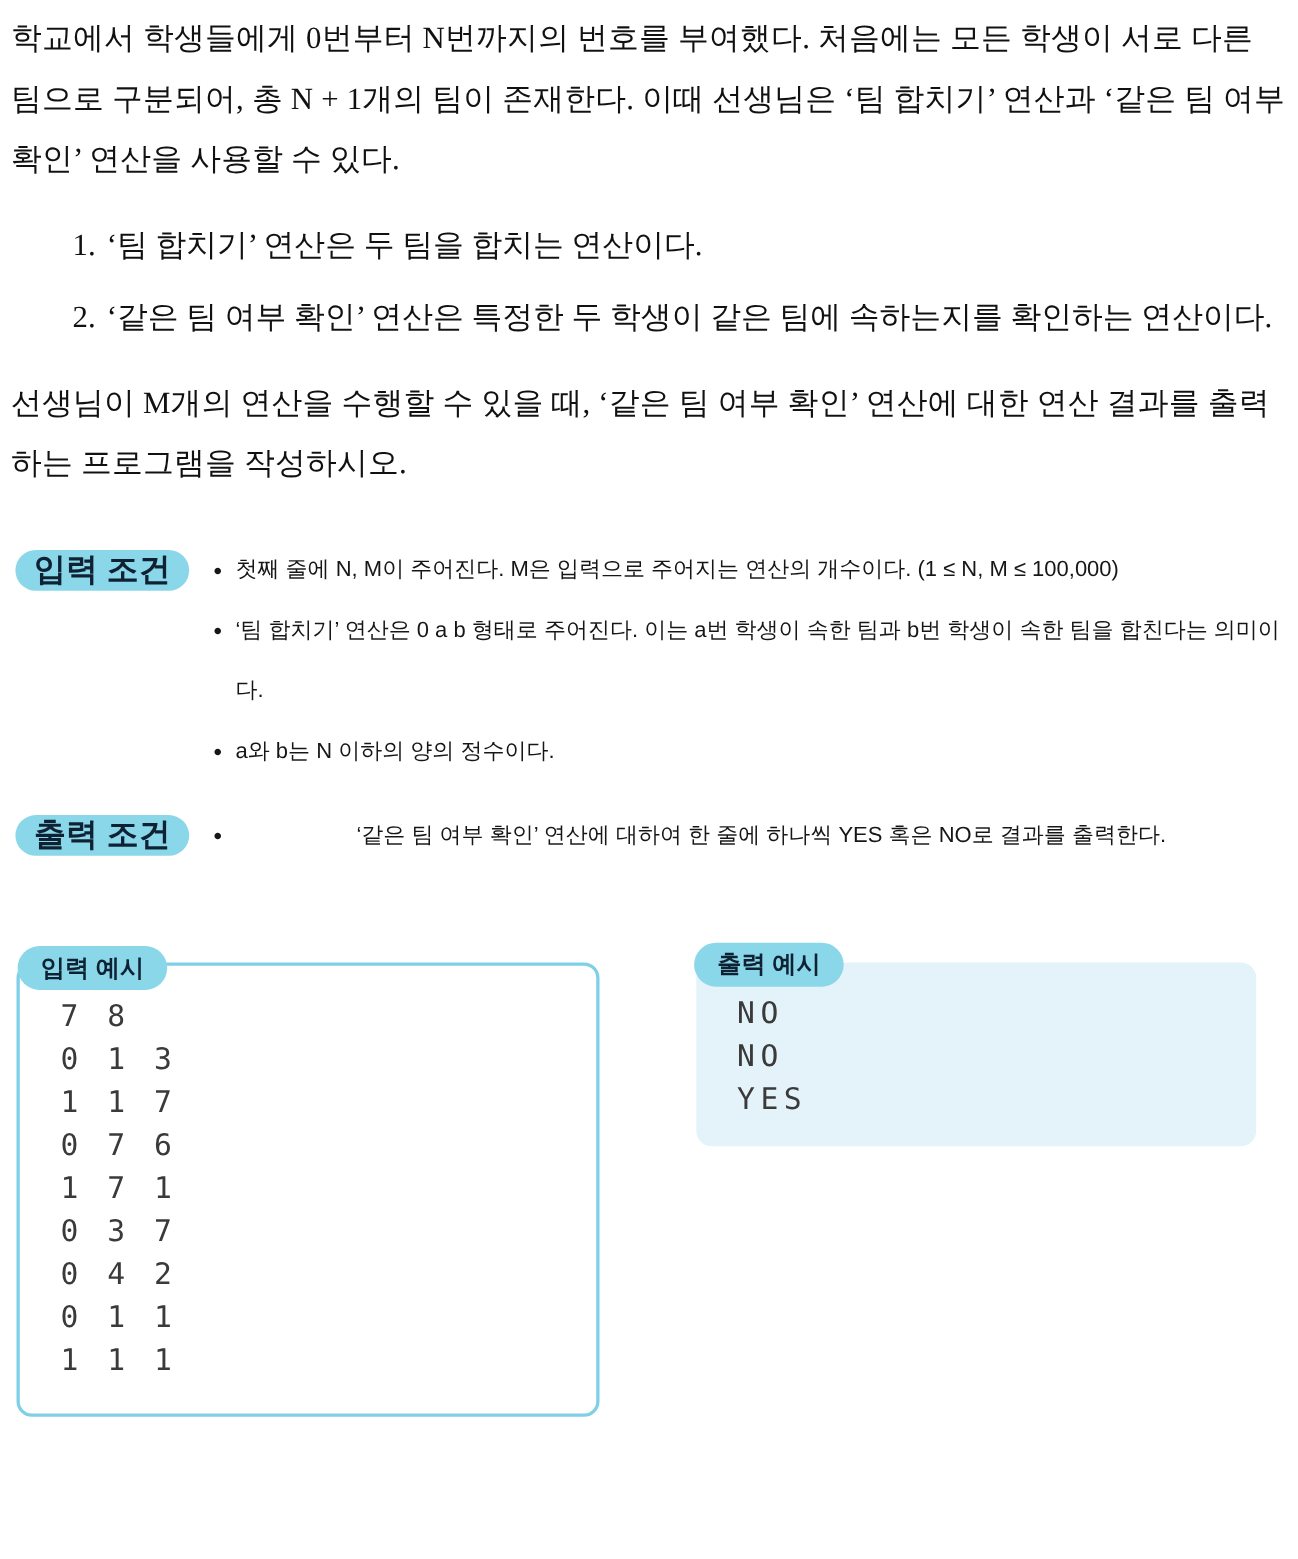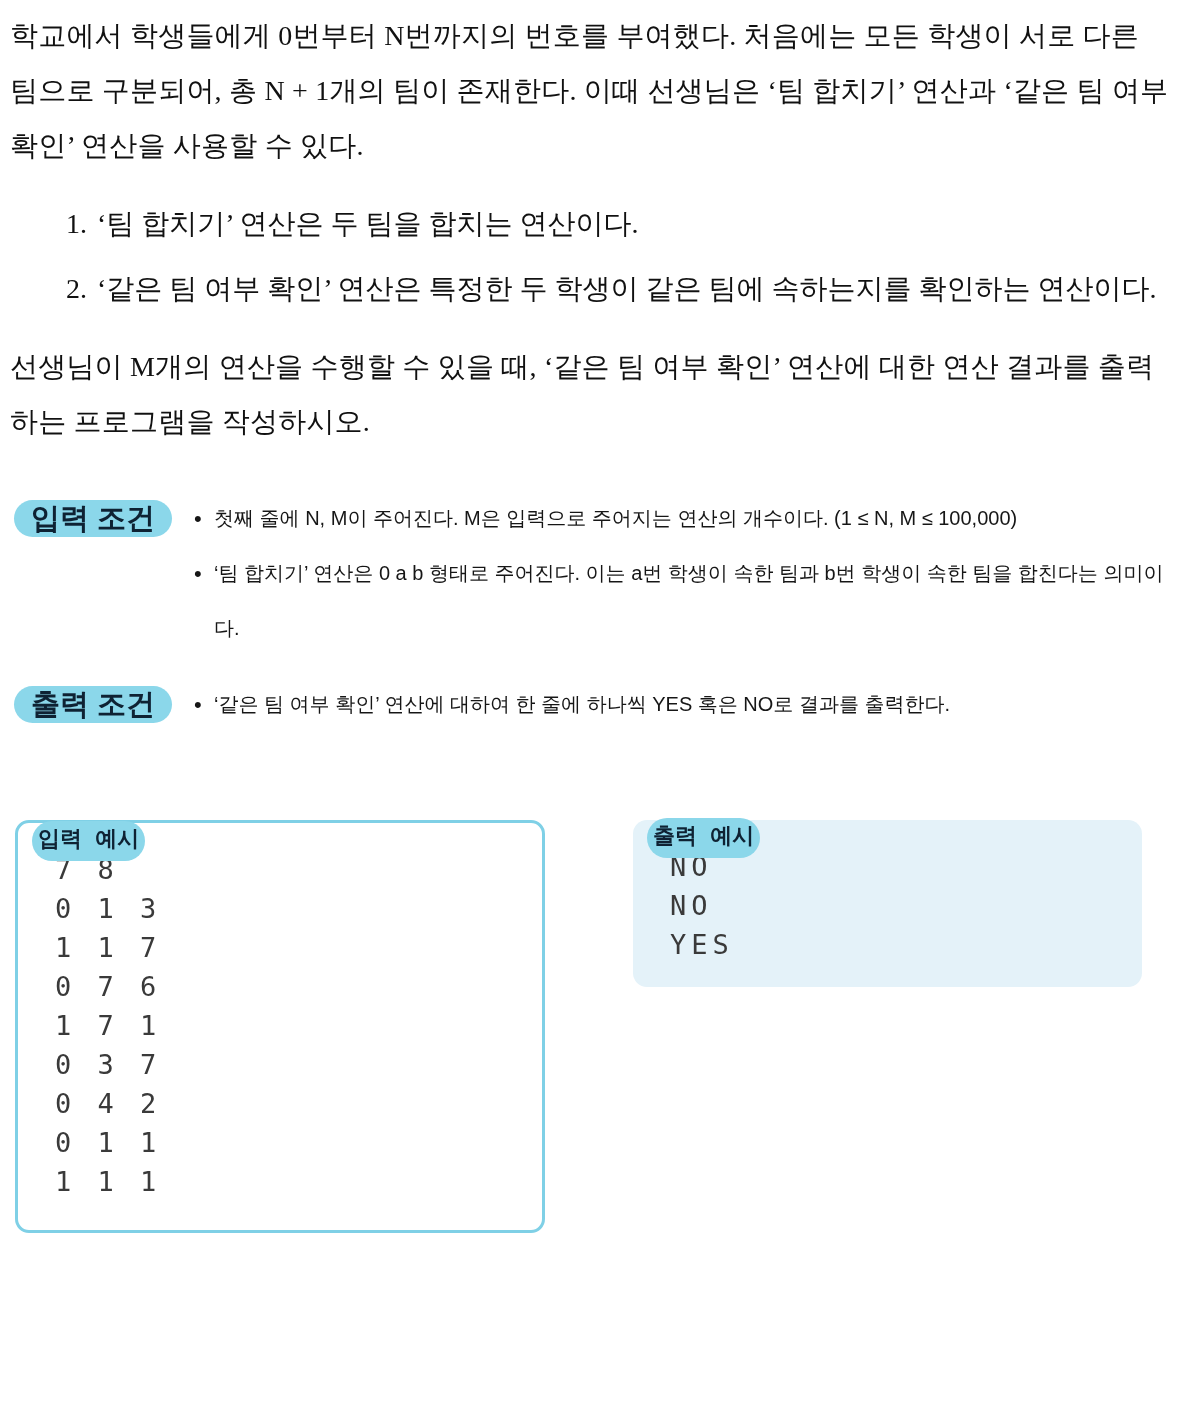--- a/index.html
+++ b/index.html
@@ -42,21 +42,21 @@
   .numbered-list .num{margin-right:10px;}
   .statement .para2{margin-top:23px;}
 
   
   .cond-section{
     display:flex;
     align-items:flex-start;
     font-family:"Liberation Sans","DejaVu Sans",sans-serif;
   }
   .cond-input{margin-top:42px;}
-  .cond-output{margin-top:21px;}
+  .cond-output{margin-top:21px;text-align:center;}
   .pill-badge{
     flex:0 0 auto;
     display:inline-block;
     background:var(--badge-bg);
     color:var(--badge-text);
     font-weight:bold;
     font-size:29px;
     line-height:37px;
     height:37px;
     padding:0 17px;
@@ -89,27 +89,27 @@
     display:flex;
     align-items:flex-start;
     margin-top:88px;
     padding-left:5px;
   }
   .example{position:relative;}
   .example .pill-badge{
     position:absolute;
     top:-18px;
     left:-2px;
-    margin:16px;
+    margin:0;
     font-size:22px;
     line-height:40px;
     height:40px;
-    padding:0 6px;
+    padding:0 21px;
     border-radius:20px;
-    font-family:Liberation Mono, monospace;
+    font-family:Liberation Sans, sans-serif;
   }
   .example-input{
     width:530px;
     height:413px;
     border:3px solid var(--box-border);
     border-radius:14px;
     background:#ffffff;
   }
   .example-output{
     width:509px;
@@ -143,20 +143,21 @@
     </ol>
 
     <p class="para2">선생님이 M개의 연산을 수행할 수 있을 때, ‘같은 팀 여부 확인’ 연산에 대한 연산 결과를 출력하는 프로그램을 작성하시오.</p>
   </div>
 
   <div class="cond-section cond-input">
     <span class="pill-badge">입력 조건</span>
     <ul class="bullet-list">
       <li>첫째 줄에 N, M이 주어진다. M은 입력으로 주어지는 연산의 개수이다. (1 ≤ N, M ≤ 100,000)</li>
       <li>‘팀 합치기’ 연산은 0 a b 형태로 주어진다. 이는 a번 학생이 속한 팀과 b번 학생이 속한 팀을 합친다는 의미이다.</li>
+      <li>a와 b는 N 이하의 양의 정수이다.</li>
     </ul>
   </div>
 
   <div class="cond-section cond-output">
     <span class="pill-badge">출력 조건</span>
     <ul class="bullet-list">
       <li>‘같은 팀 여부 확인’ 연산에 대하여 한 줄에 하나씩 YES 혹은 NO로 결과를 출력한다.</li>
     </ul>
   </div>
 

